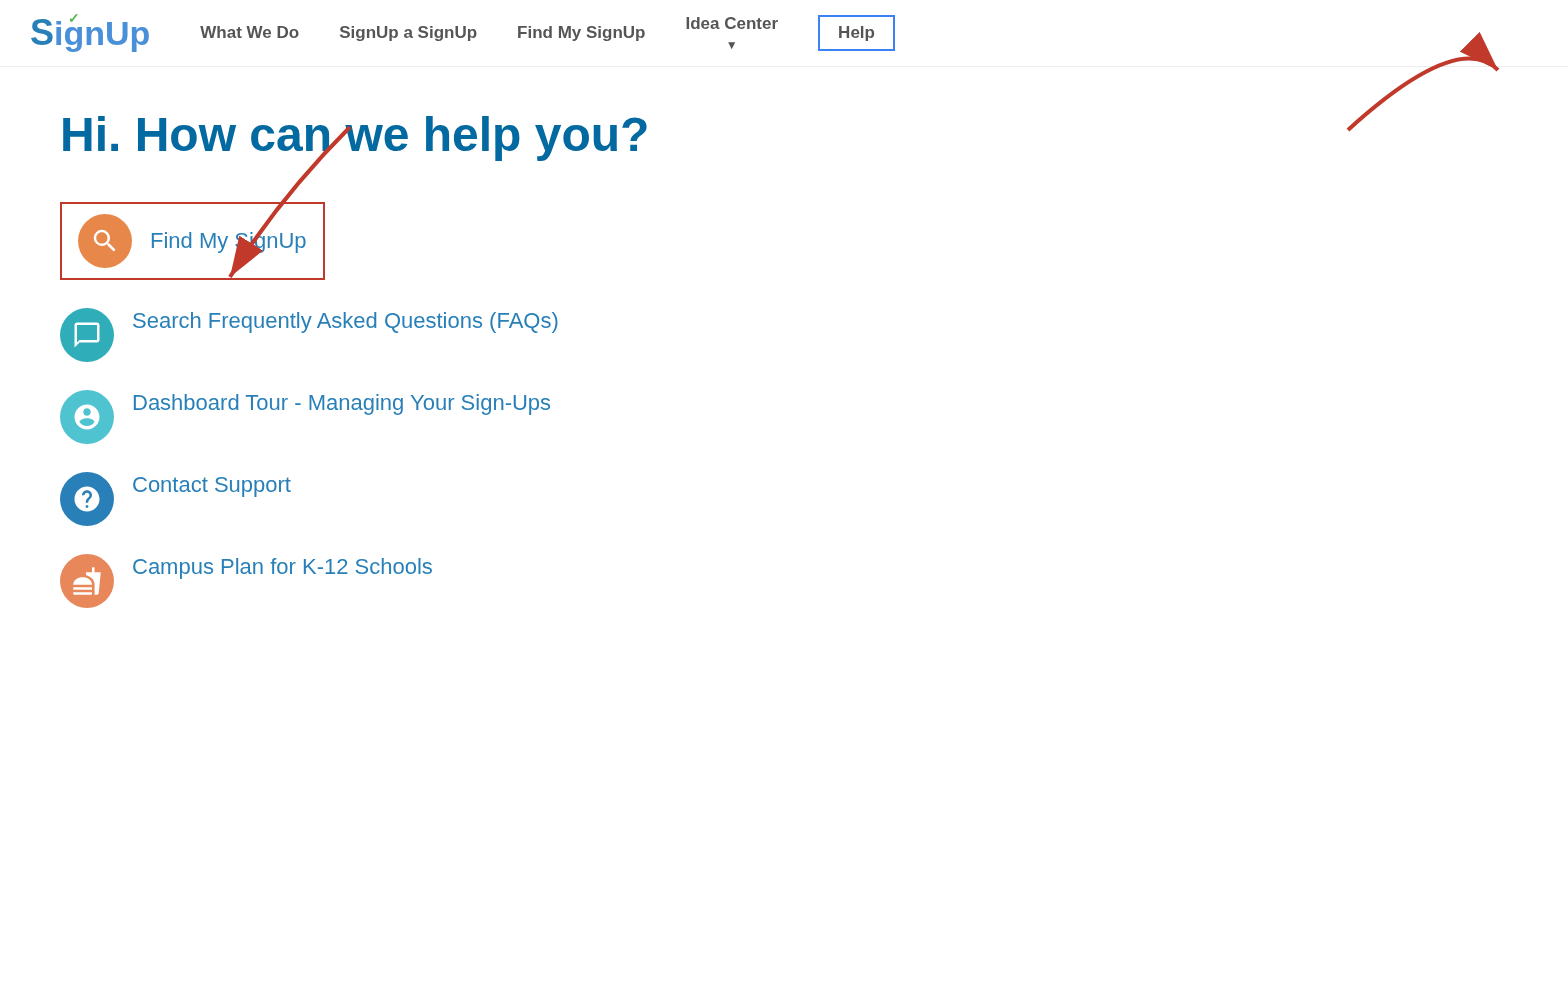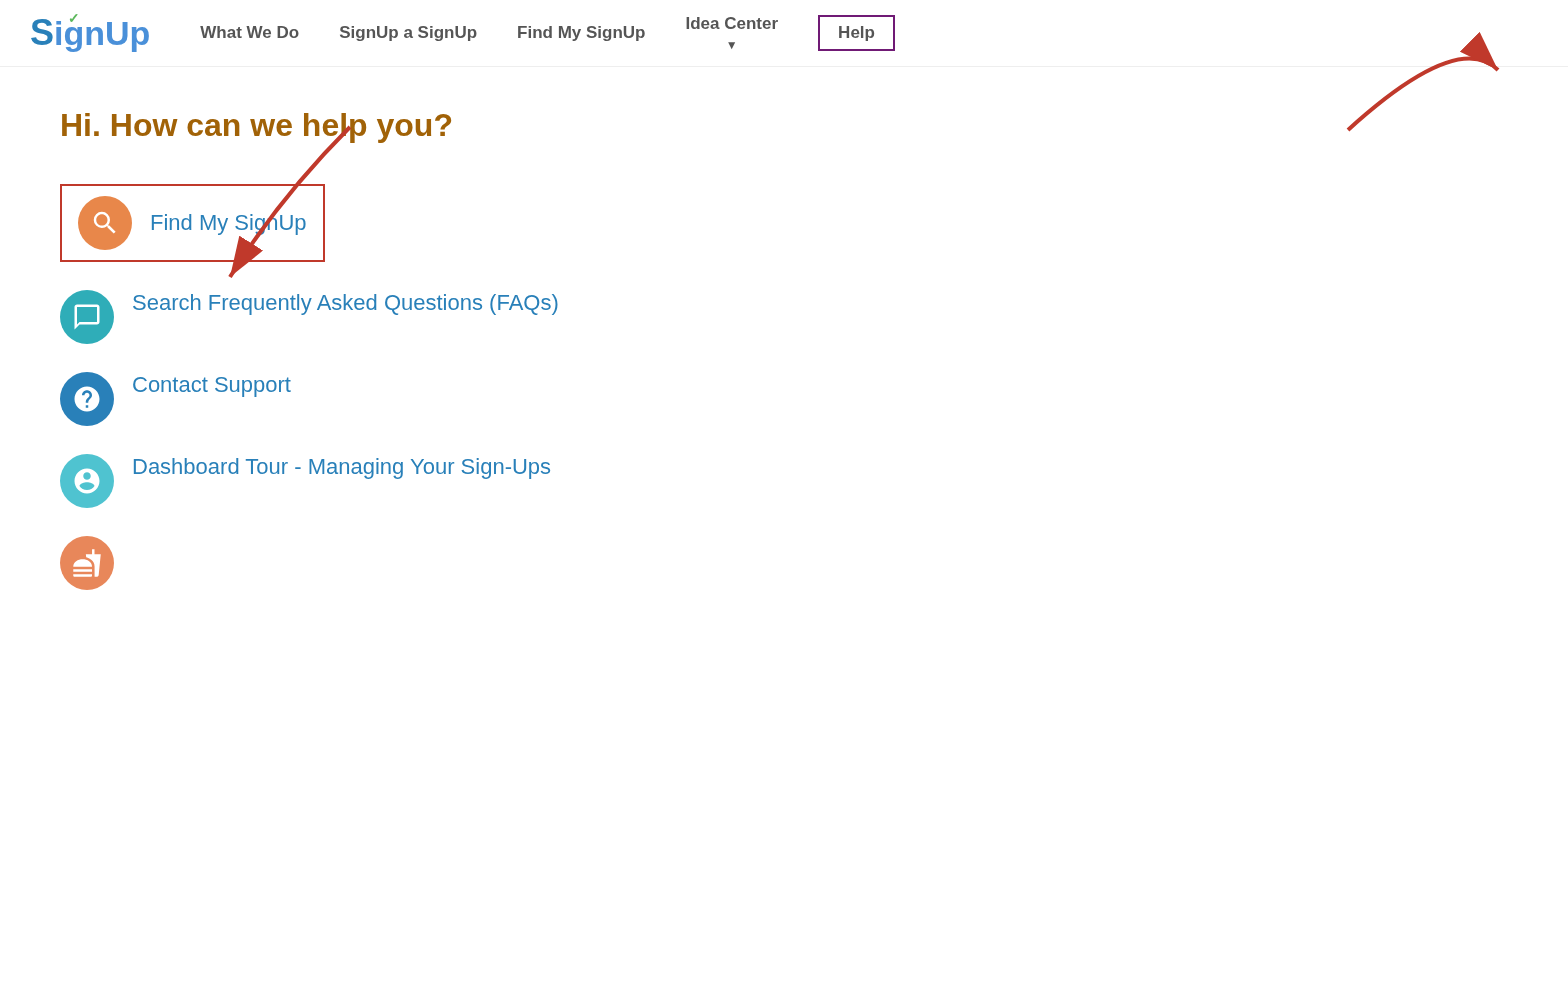--- a/index.html
+++ b/index.html
@@ -27,41 +27,41 @@
       text-decoration: none;
       white-space: nowrap;
     }
     .nav-item-idea {
       display: flex;
       align-items: center;
       gap: 4px;
       flex-direction: column;
     }
     .nav-item-help {
-      border: 2px solid #701a75;
+      border: 2px solid #3b82f6;
       padding: 6px 18px;
       color: #555;
       font-size: 17px;
       cursor: pointer;
     }
     .dropdown-arrow {
       font-size: 12px;
       color: #555;
     }
 
     
     .main {
       padding: 40px 60px;
       position: relative;
     }
 
     .heading {
-      font-size: 32px;
+      font-size: 48px;
       font-weight: bold;
-      color: #a16207;
+      color: #0369a1;
       margin-bottom: 40px;
     }
 
     
     .menu-list {
       list-style: none;
       display: flex;
       flex-direction: column;
       gap: 28px;
     }
@@ -188,39 +188,40 @@
       <div class="icon-circle icon-teal">
         <svg viewBox="0 0 24 24" xmlns="http://www.w3.org/2000/svg">
           <path d="M20 2H4c-1.1 0-2 .9-2 2v18l4-4h14c1.1 0 2-.9 2-2V4c0-1.1-.9-2-2-2zm0 14H6l-2 2V4h16v12z"></path>
         </svg>
       </div>
       <span class="menu-label">Search Frequently Asked Questions (FAQs)</span>
     </li>
 
 
     <li class="menu-item">
+      <div class="icon-circle icon-light-blue">
+        <svg viewBox="0 0 24 24" xmlns="http://www.w3.org/2000/svg">
+          <path d="M12 2C6.48 2 2 6.48 2 12s4.48 10 10 10 10-4.48 10-10S17.52 2 12 2zm0 3c1.66 0 3 1.34 3 3s-1.34 3-3 3-3-1.34-3-3 1.34-3 3-3zm0 14.2c-2.5 0-4.71-1.28-6-3.22.03-1.99 4-3.08 6-3.08 1.99 0 5.97 1.09 6 3.08-1.29 1.94-3.5 3.22-6 3.22z"></path>
+        </svg>
+      </div>
+      <span class="menu-label">Dashboard Tour - Managing Your Sign-Ups</span>
+    </li>
+
+    <li class="menu-item">
       <div class="icon-circle icon-blue">
         <svg viewBox="0 0 24 24" xmlns="http://www.w3.org/2000/svg">
           <path d="M12 2C6.48 2 2 6.48 2 12s4.48 10 10 10 10-4.48 10-10S17.52 2 12 2zm1 17h-2v-2h2v2zm2.07-7.75l-.9.92C13.45 12.9 13 13.5 13 15h-2v-.5c0-1.1.45-2.1 1.17-2.83l1.24-1.26c.37-.36.59-.86.59-1.41 0-1.1-.9-2-2-2s-2 .9-2 2H8c0-2.21 1.79-4 4-4s4 1.79 4 4c0 .88-.36 1.68-.93 2.25z"></path>
         </svg>
       </div>
       <span class="menu-label">Contact Support</span>
     </li>
 
     <li class="menu-item">
-      <div class="icon-circle icon-light-blue">
-        <svg viewBox="0 0 24 24" xmlns="http://www.w3.org/2000/svg">
-          <path d="M12 2C6.48 2 2 6.48 2 12s4.48 10 10 10 10-4.48 10-10S17.52 2 12 2zm0 3c1.66 0 3 1.34 3 3s-1.34 3-3 3-3-1.34-3-3 1.34-3 3-3zm0 14.2c-2.5 0-4.71-1.28-6-3.22.03-1.99 4-3.08 6-3.08 1.99 0 5.97 1.09 6 3.08-1.29 1.94-3.5 3.22-6 3.22z"></path>
-        </svg>
-      </div>
-      <span class="menu-label">Dashboard Tour - Managing Your Sign-Ups</span>
-    </li>
-
-    <li class="menu-item">
       <div class="icon-circle icon-peach">
         <svg viewBox="0 0 24 24" xmlns="http://www.w3.org/2000/svg">
           <path d="M18.06 22.99h1.66c.84 0 1.53-.64 1.63-1.46L23 5.05h-5V1h-1.97v4.05h-4.97l.3 2.34c1.71.47 3.31 1.32 4.27 2.26 1.44 1.42 2.43 2.89 2.43 5.29v8.05zM1 21.99V21h15.03v.99c0 .55-.45 1-1.01 1H2.01c-.56 0-1.01-.45-1.01-1zm15.03-7c0-8-15.03-8-15.03 0h15.03zM1.02 17h15v2h-15z"></path>
         </svg>
       </div>
+      <span class="menu-label">Campus Plan for K-12 Schools</span>
     </li>
 
   </ul>
 </div>
 
 </body></html>

